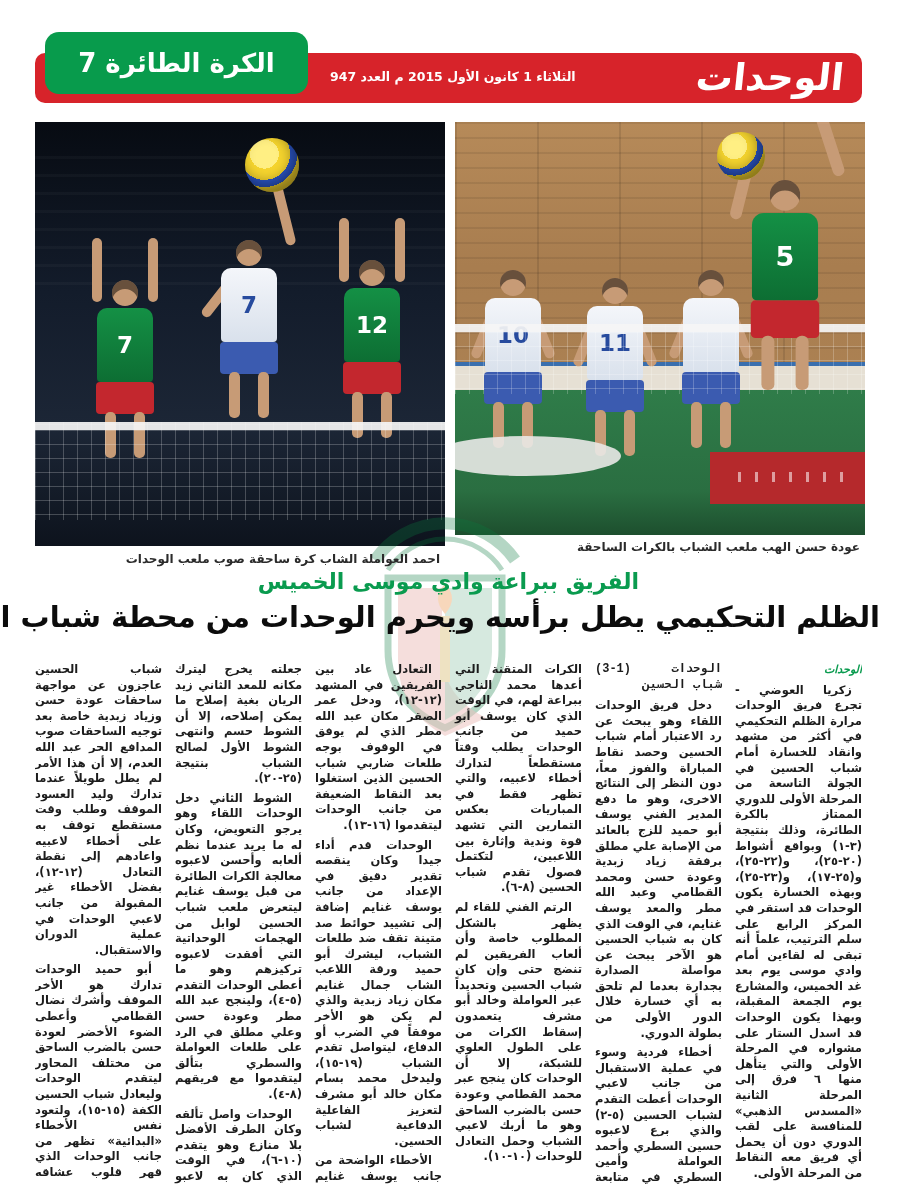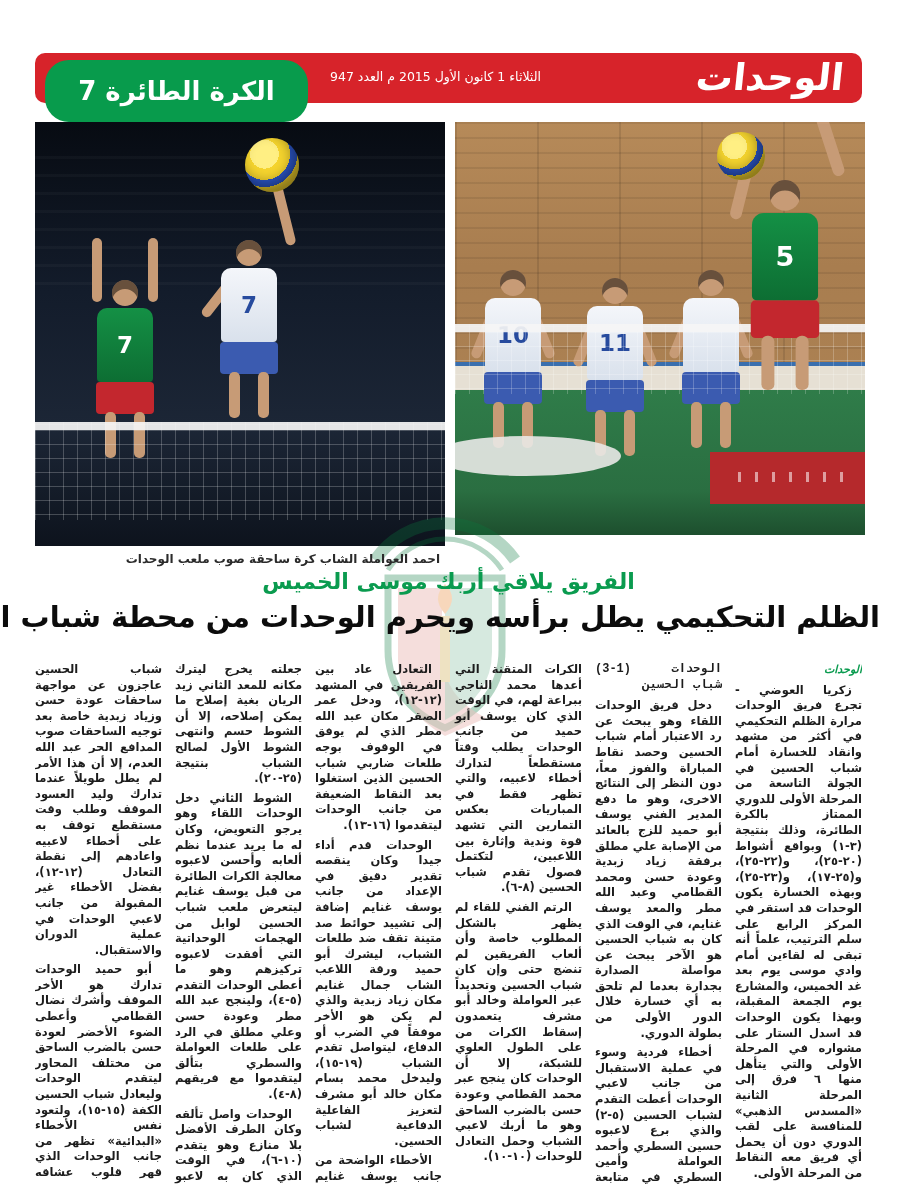--- a/index.html
+++ b/index.html
@@ -4,23 +4,23 @@
 <style>
   html,body{margin:0;padding:0;background:#9a9a9a;}
   .page{position:relative;width:900px;height:1200px;margin:0 auto;background:#ffffff;
         overflow:hidden;font-family:"DejaVu Sans",sans-serif;direction:rtl;}
 
   
   .mast-bar{position:absolute;left:35px;top:53px;width:827px;height:50px;
             background:#d7232a;border-radius:10px;}
   .paper-logo{position:absolute;right:18px;top:0px;color:#fff;font-weight:bold;
               font-size:37px;transform:skewX(-6deg);line-height:50px;}
-  .date-line{position:absolute;left:295px;top:16px;color:#fff;font-size:12.5px;font-weight:normal;direction:rtl;}
-  .section-box{position:absolute;left:45px;top:60px;width:263px;height:62px;background:#089b4c;
-               border-radius:24px;display:flex;align-items:center;justify-content:center;
+  .date-line{position:absolute;left:295px;top:16px;color:#fff;font-size:12.5px;font-weight:bold;direction:rtl;}
+  .section-box{position:absolute;left:45px;top:32px;width:263px;height:62px;background:#089b4c;
+               border-radius:14px;display:flex;align-items:center;justify-content:center;
                color:#fff;font-weight:bold;font-size:26px;z-index:3;}
 
   
   .photo{position:absolute;overflow:hidden;background:#10151f;}
   #photo-left{left:35px;top:122px;width:410px;height:424px;}
   #photo-right{left:455px;top:122px;width:410px;height:413px;}
   .caption{position:absolute;font-size:12px;font-weight:bold;color:#2b2b2b;text-align:right;z-index:6;}
   #caption-left{left:35px;top:552px;width:405px;}
   #caption-right{left:455px;top:540px;width:405px;}
 
@@ -140,20 +140,31 @@
       <div class="arm al"></div>
       <div class="arm ar"></div>
       <div class="head"></div>
       <div class="jersey">
           <span class="num">7</span>
         </div>
       <div class="shorts"></div>
       <div class="leg ll"></div>
       <div class="leg lr"></div>
     </div>
+    <div class="player gteam pl-g12">
+      <div class="arm al"></div>
+      <div class="arm ar"></div>
+      <div class="head"></div>
+      <div class="jersey">
+          <span class="num">12</span>
+        </div>
+      <div class="shorts"></div>
+      <div class="leg ll"></div>
+      <div class="leg lr"></div>
+    </div>
     <div class="net net-l"></div>
     <div class="ball ball-l"></div>
   </div>
 
   <div class="photo" id="photo-right">
     <div class="wood"></div>
     <div class="wall-strip"></div>
     <div class="gym-floor"></div>
     <div class="rail-white"></div>
     <div class="player wteam pr-w10">
@@ -197,34 +208,35 @@
         </div>
       <div class="shorts"></div>
       <div class="leg ll"></div>
       <div class="leg lr"></div>
     </div>
     <div class="ball ball-r"></div>
     <div class="banner-red"></div>
   </div>
 
   <div class="caption" id="caption-left">احمد العواملة الشاب كرة ساحقة صوب ملعب الوحدات</div>
+  <div class="caption" id="caption-right">عودة حسن الهب ملعب الشباب بالكرات الساحقة</div>
 
   <div class="watermark">
     <svg width="210" height="240" viewBox="0 0 210 240">
       <path d="M35,62 A85,85 0 0 1 175,62" fill="none" stroke="#0a7a3e" stroke-width="12"></path>
       <path d="M48,72 A68,68 0 0 1 162,72" fill="none" stroke="#0a7a3e" stroke-width="5"></path>
       <path d="M48,80 h114 v72 q0,52 -57,78 q-57,-26 -57,-78 z" fill="none" stroke="#0a7a3e" stroke-width="7"></path>
       <path d="M58,90 h44 v64 q0,44 44,66 l-41,18 q-47,-26 -47,-76 z" fill="#c0392b" opacity="0.55"></path>
       <path d="M105,90 h47 v64 q0,44 -47,68 z" fill="#0a7a3e" opacity="0.55"></path>
       <rect x="100" y="118" width="10" height="66" fill="#caa23a"></rect>
       <path d="M105,86 q14,14 0,30 q-14,-16 0,-30 z" fill="#e67e22"></path>
     </svg>
   </div>
 
-  <div class="subheadline">الفريق يلاقي أربك موسى الخميس</div>
+  <div class="subheadline">الفريق ببراعة وادي موسى الخميس</div>
   <div class="headline">الظلم التحكيمي يطل برأسه ويحرم الوحدات من محطة شباب الحسين بالكرة الطائرة</div>
 
   <div class="article" id="article-body">
       <div class="mark">الوحدات</div>
       <p><b>زكريا العوضي </b>- تجرع فريق الوحدات مرارة الظلم التحكيمي في أكثر من مشهد وانقاد للخسارة أمام شباب الحسين في الجولة التاسعة من المرحلة الأولى للدوري الممتاز بالكرة الطائرة، وذلك بنتيجة (٣-١) وبواقع أشواط (٢٠-٢٥)، و(٢٢-٢٥)، و(٢٥-١٧)، و(٢٣-٢٥)، وبهذه الخسارة يكون الوحدات قد استقر في المركز الرابع على سلم الترتيب، علماً أنه تبقى له لقاءين أمام وادي موسى يوم بعد غد الخميس، والمشارع يوم الجمعة المقبلة، وبهذا يكون الوحدات قد اسدل الستار على مشواره في المرحلة الأولى والتي يتأهل منها ٦ فرق إلى المرحلة الثانية «المسدس الذهبي» للمنافسة على لقب الدوري دون أن يحمل أي فريق معه النقاط من المرحلة الأولى.</p>
       <div class="subhead">الوحدات (1-3) شباب الحسين</div>
       <p>دخل فريق الوحدات اللقاء وهو يبحث عن رد الاعتبار أمام شباب الحسين وحصد نقاط المباراة والفوز معاً، دون النظر إلى النتائج الاخرى، وهو ما دفع المدير الفني يوسف أبو حميد للزج بالعائد من الإصابة علي مطلق برفقة زياد زبدية وعودة حسن ومحمد القطامي وعبد الله مطر والمعد يوسف غنايم، في الوقت الذي كان به شباب الحسين هو الآخر يبحث عن مواصلة الصدارة بجدارة بعدما لم تلحق به أي خسارة خلال الدور الأولى من بطولة الدوري.</p>
       <p>أخطاء فردية وسوء في عملية الاستقبال من جانب لاعبي الوحدات أعطت التقدم لشباب الحسين (٥-٢) والذي برع لاعبوه حسين السطري وأحمد العواملة وأمين السطري في متابعة الكرات المتقنة التي أعدها محمد الناجي ببراعة لهم، في الوقت الذي كان يوسف أبو حميد من جانب الوحدات يطلب وقتاً مستقطعاً لتدارك أخطاء لاعبيه، والتي تظهر فقط في المباريات بعكس التمارين التي تشهد قوة وندية وإثارة بين اللاعبين، لتكتمل فصول تقدم شباب الحسين (٨-٦).</p>
       <p>الرتم الفني للقاء لم يظهر بالشكل المطلوب خاصة وأن ألعاب الفريقين لم تنضج حتى وإن كان شباب الحسين وتحديداً عبر العواملة وخالد أبو مشرف يتعمدون إسقاط الكرات من على الطول العلوي للشبكة، إلا أن الوحدات كان ينجح عبر محمد القطامي وعودة حسن بالضرب الساحق وهو ما أربك لاعبي الشباب وحمل التعادل للوحدات (١٠-١٠).</p>
       <p>التعادل عاد بين الفريقين في المشهد (١٢-١٢)، ودخل عمر الصقر مكان عبد الله مطر الذي لم يوفق في الوقوف بوجه طلعات ضاربي شباب الحسين الذين استغلوا بعد النقاط الضعيفة من جانب الوحدات ليتقدموا (١٦-١٣).</p>

